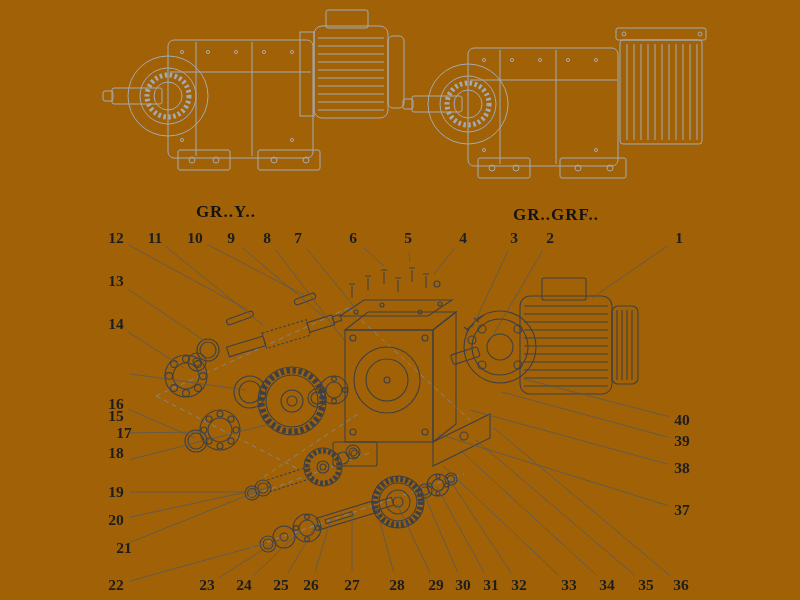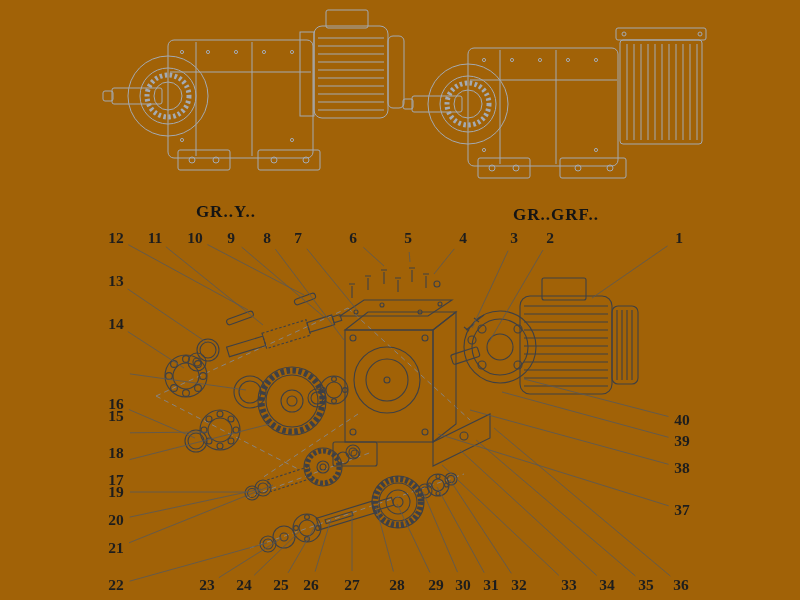--- a/index.html
+++ b/index.html
@@ -367,25 +367,25 @@
       <span class="callout" style="left: 463px; top: 238px;">4</span>
       <span class="callout" style="left: 514px; top: 238px;">3</span>
       <span class="callout" style="left: 550px; top: 238px;">2</span>
       <span class="callout" style="left: 679px; top: 238px;">1</span>
     </div>
   <div class="callout-group">
       <span class="callout" style="left: 116px; top: 281px;">13</span>
       <span class="callout" style="left: 116px; top: 324px;">14</span>
       <span class="callout" style="left: 116px; top: 372px; margin-top: 44px;">15</span>
       <span class="callout" style="left: 116px; top: 404px;">16</span>
-      <span class="callout" style="left: 116px; top: 433px; margin-top: 47px;">17</span>
+      <span class="callout" style="left: 124px; top: 433px;">17</span>
       <span class="callout" style="left: 116px; top: 453px;">18</span>
       <span class="callout" style="left: 116px; top: 492px;">19</span>
       <span class="callout" style="left: 116px; top: 520px;">20</span>
-      <span class="callout" style="left: 116px; top: 548px;">21</span>
+      <span class="callout" style="left: 124px; top: 548px;">21</span>
       <span class="callout" style="left: 116px; top: 585px;">22</span>
     </div>
   <div class="callout-group">
       <span class="callout" style="left: 207px; top: 585px; text-align: right;">23</span>
       <span class="callout" style="left: 244px; top: 585px;">24</span>
       <span class="callout" style="left: 281px; top: 585px;">25</span>
       <span class="callout" style="left: 311px; top: 585px;">26</span>
       <span class="callout" style="left: 352px; top: 585px;">27</span>
       <span class="callout" style="left: 397px; top: 585px; text-align: center;">28</span>
       <span class="callout" style="left: 436px; top: 585px;">29</span>

